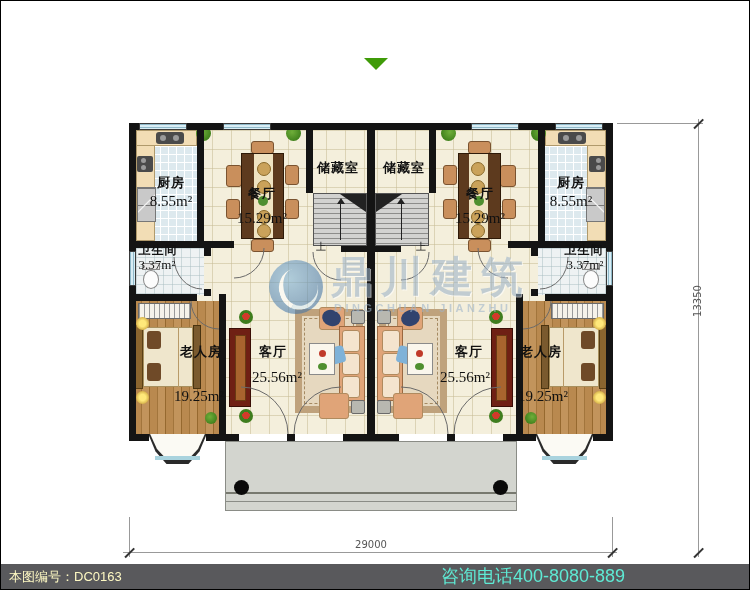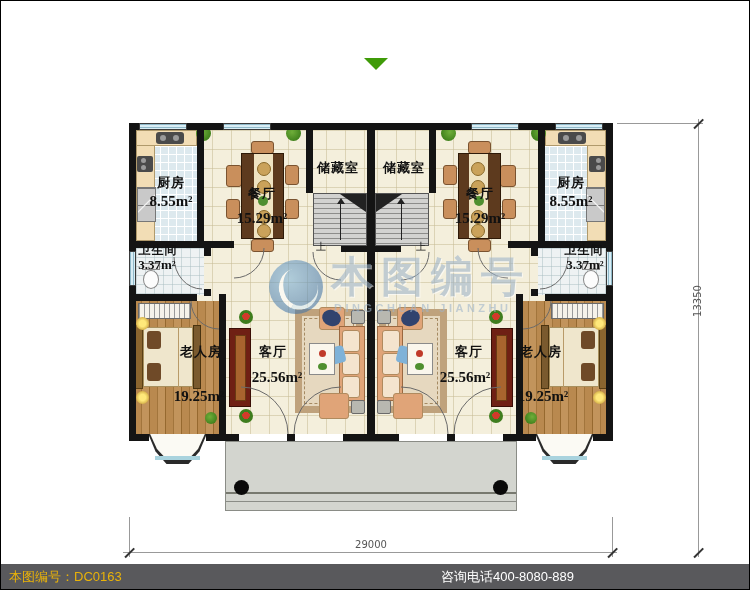--- a/index.html
+++ b/index.html
@@ -7,21 +7,21 @@
         font-family:"Liberation Sans",sans-serif;}
   .abs{position:absolute;}
   .wall{position:absolute;background:#141414;z-index:30;}
   .win{position:absolute;background:#d8edf5;z-index:31;
        background-image:repeating-linear-gradient(180deg,#8fb9c9 0 1px,transparent 1px 3px);border:1px solid #3a3a3a;box-sizing:border-box;}
   .winv{position:absolute;background:#d8edf5;z-index:31;
        background-image:repeating-linear-gradient(90deg,#8fb9c9 0 1px,transparent 1px 3px);border:1px solid #3a3a3a;box-sizing:border-box;}
   .lbl{position:absolute;font-family:"Liberation Serif","DejaVu Serif",serif;color:#111;
        text-align:center;white-space:nowrap;z-index:50;line-height:1;}
   .rname{font-size:13px;letter-spacing:1px;font-weight:bold;}
-  .area{font-size:15px;font-weight:bold;}
+  .area{font-size:15px;}
   svg.arc{position:absolute;z-index:22;overflow:visible;}
   svg.arc path{fill:none;stroke:#6a6a6a;stroke-width:1;}
   .tile{background-color:#f4efdc;
         background-image:linear-gradient(rgba(200,188,150,.55) 1px,transparent 1px),
                          linear-gradient(90deg,rgba(200,188,150,.55) 1px,transparent 1px);
         background-size:19px 19px;}
   .btile{background-color:#dde9ee;
         background-image:linear-gradient(#fff 1px,transparent 1px),
                          linear-gradient(90deg,#fff 1px,transparent 1px);
         background-size:8px 8px;}
@@ -355,21 +355,21 @@
   <div class="dimline" style="left:697px;top:118px;width:1px;height:438px;"></div>
   <div class="tick" style="left:691px;top:122px;"></div>
   <div class="tick" style="left:691px;top:551px;"></div>
   <div class="dimtxt" style="left:677px;top:295px;width:40px;transform:rotate(-90deg);">13350</div>
 
   <div class="abs" style="left:260px;top:255px;width:290px;height:65px;z-index:60;opacity:.58;pointer-events:none;">
     <div class="abs" style="left:8px;top:4px;width:54px;height:54px;border-radius:50%;background:radial-gradient(circle at 38% 35%,#7fb3d8,#2f5f96);">
       <div class="abs" style="left:10px;top:8px;width:34px;height:38px;border-left:5px solid #fff;border-bottom:4px solid #d8eaf6;border-radius:50%;transform:rotate(-18deg);"></div>
     </div>
     <div class="abs" style="left:70px;top:0;width:220px;font-size:42px;font-weight:bold;letter-spacing:8px;color:#9db4ca;
-                font-family:'Liberation Serif','DejaVu Serif',serif;text-shadow:1px 1px 0 #fff;white-space:nowrap;line-height:1;">本图编号</div>
+                font-family:'Liberation Serif','DejaVu Serif',serif;text-shadow:1px 1px 0 #fff;white-space:nowrap;line-height:1;">鼎川建筑</div>
     <div class="abs" style="left:73px;top:46px;width:220px;font-size:11px;font-weight:bold;letter-spacing:3.5px;color:#9db4ca;white-space:nowrap;">DINGCHUAN JIANZHU</div>
   </div>
 
   <div class="abs" style="left:0;top:563px;width:748px;height:25px;background:#59595c;">
-    <span class="abs" style="left:8px;top:0;line-height:25px;font-size:13px;color:#eab308;">本图编号：DC0163</span>
-    <span class="abs" style="left:440px;top:0;line-height:25px;font-size:13px;color:#ffffff;">咨询电话400-8080-889</span>
+    <span class="abs" style="left:8px;top:0;line-height:25px;font-size:13px;color:#fef9c3;">本图编号：DC0163</span>
+    <span class="abs" style="left:440px;top:0;line-height:25px;font-size:18px;color:#5eead4;">咨询电话400-8080-889</span>
   </div>
 </div>
 
 </body></html>

